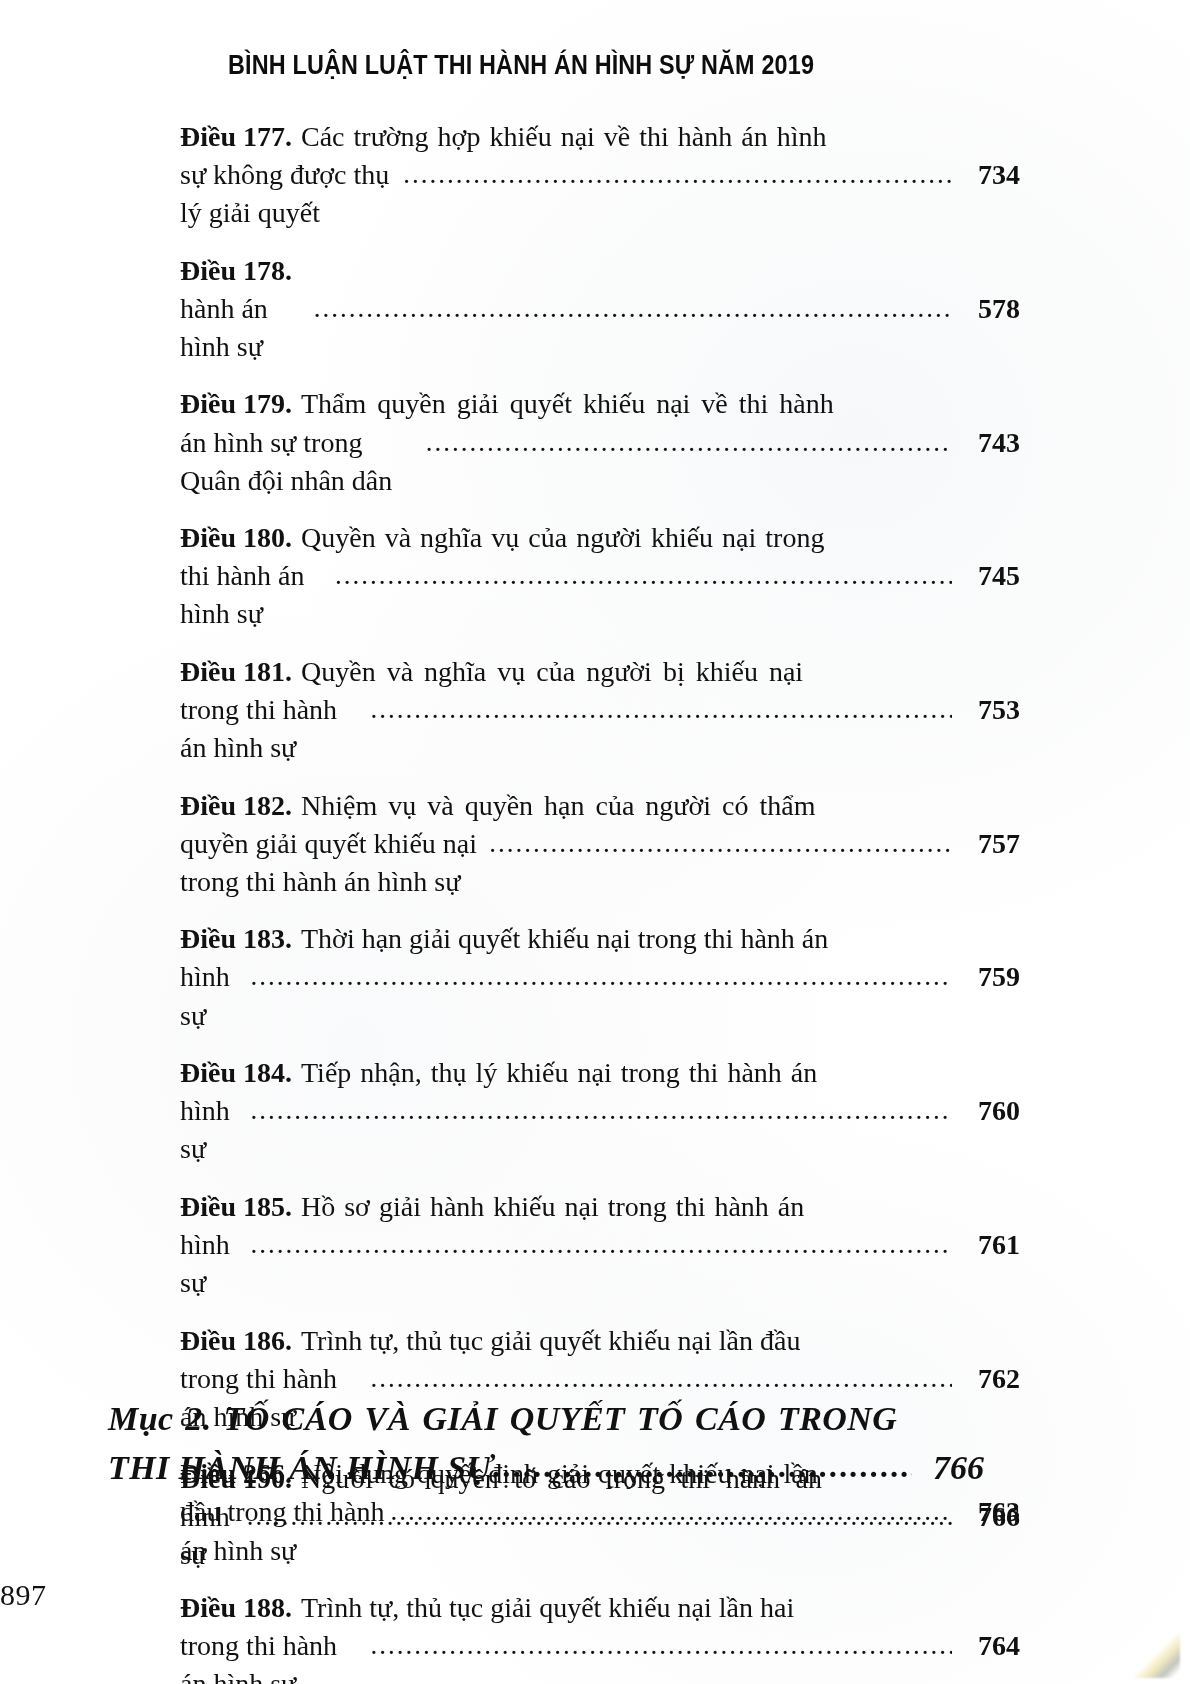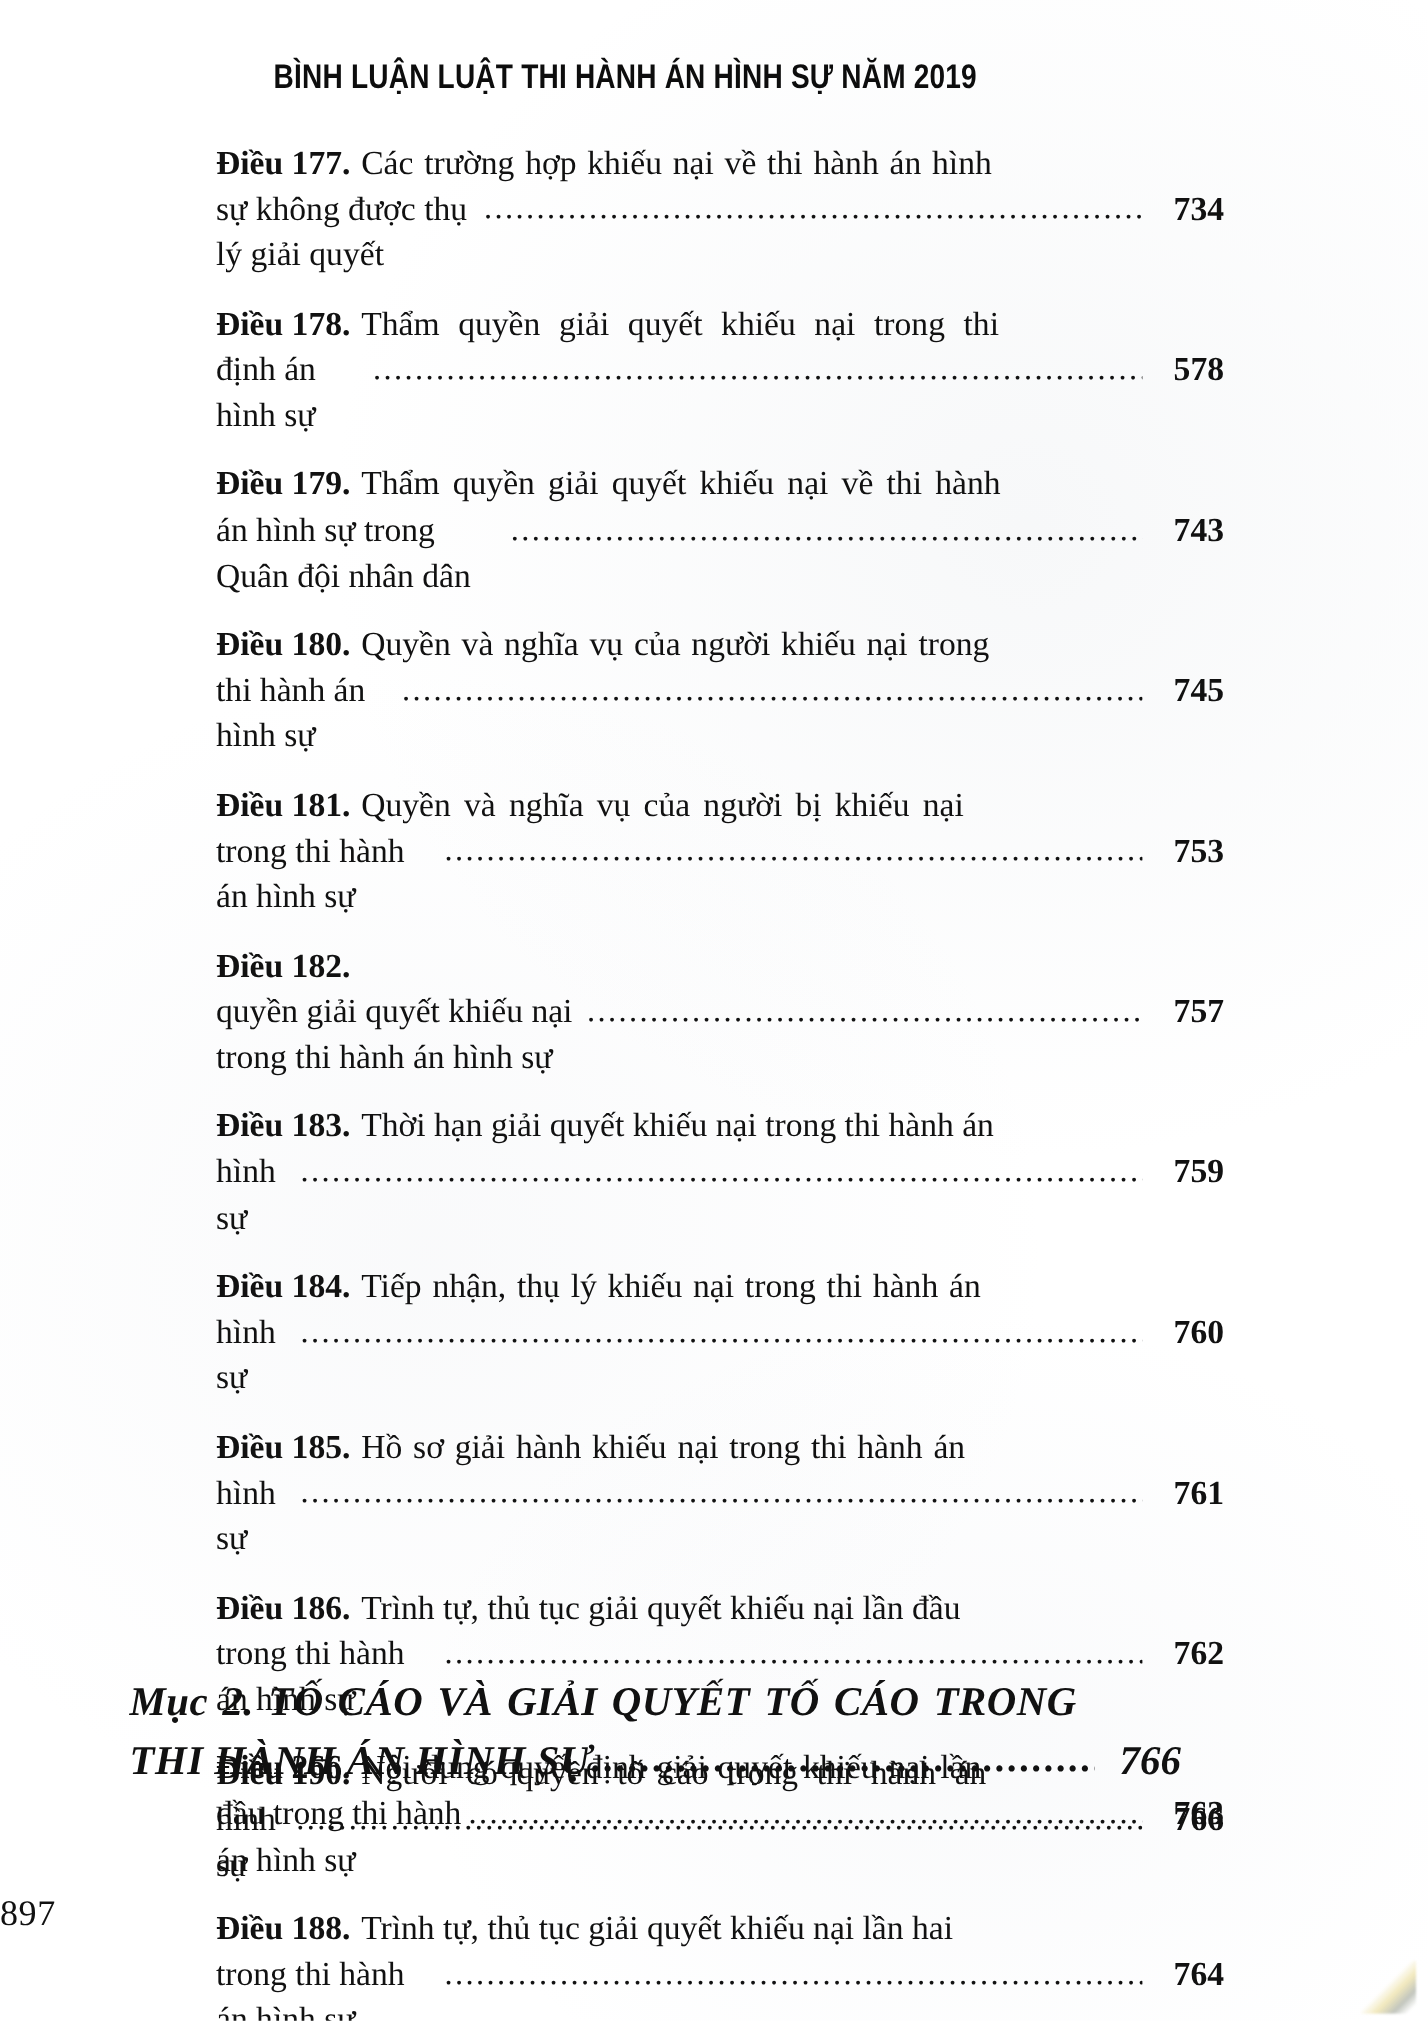--- a/index.html
+++ b/index.html
@@ -199,24 +199,23 @@
       <div class="entry-line">
         <span class="entry-text">sự không được thụ lý giải quyết</span>
         <span class="leader tight">....................................................................................................</span>
         <span class="page-num">734</span>
       </div>
     </div>
 
     <div class="toc-entry">
       <div class="entry-line">
         <span class="art-num">Điều 178.</span>
-        <span class="entry-text wide-2">Thẩm quyền giải quyết khiếu nại trong thi</span>
-      </div>
-      <div class="entry-line">
-        <span class="entry-text">định án hình sự</span>
+      </div>
+      <div class="entry-line">
+        <span class="entry-text">hành án hình sự</span>
         <span class="leader">....................................................................................................</span>
         <span class="page-num">578</span>
       </div>
     </div>
 
     <div class="toc-entry">
       <div class="entry-line">
         <span class="art-num">Điều 179.</span>
         <span class="entry-text wide-1">Thẩm quyền giải quyết khiếu nại về thi hành</span>
       </div>
@@ -247,20 +246,21 @@
       <div class="entry-line">
         <span class="entry-text">trong thi hành án hình sự</span>
         <span class="leader">....................................................................................................</span>
         <span class="page-num">753</span>
       </div>
     </div>
 
     <div class="toc-entry">
       <div class="entry-line">
         <span class="art-num">Điều 182.</span>
+        <span class="entry-text wide-1">Nhiệm vụ và quyền hạn của người có thẩm</span>
       </div>
       <div class="entry-line">
         <span class="entry-text">quyền giải quyết khiếu nại trong thi hành án hình sự</span>
         <span class="leader tight">....................................................................................................</span>
         <span class="page-num">757</span>
       </div>
     </div>
 
     <div class="toc-entry">
       <div class="entry-line">

